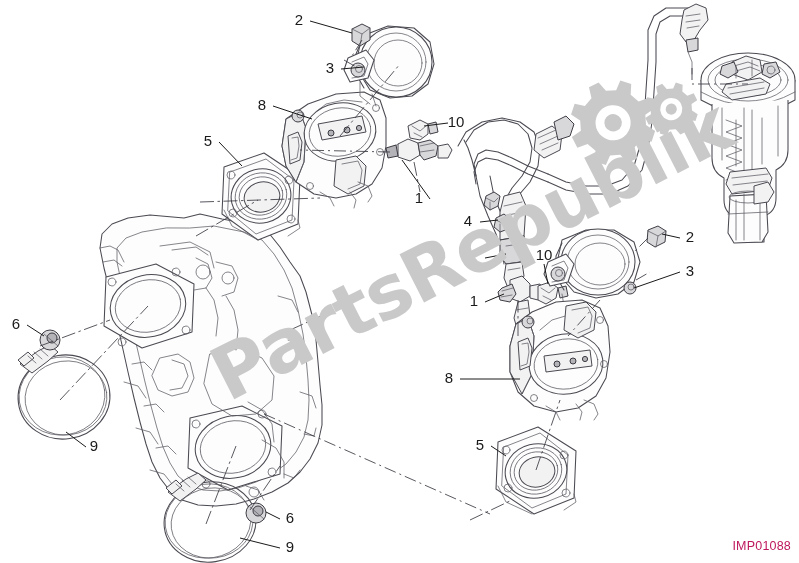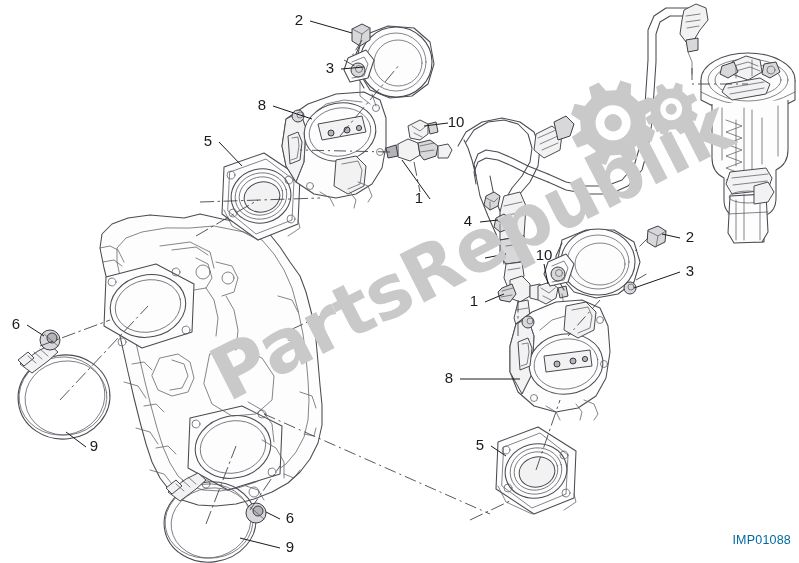--- a/index.html
+++ b/index.html
@@ -98,24 +98,24 @@
   .wm-text {
     font-family: "DejaVu Sans", sans-serif;
     font-weight: bold;
     font-size: 74px;
     fill: #c9c9c9;
     letter-spacing: -1px;
   }
   #footer-code {
     position: absolute;
     right: 8px;
-    bottom: 16px;
+    bottom: 10px;
     font-family: "Liberation Sans", sans-serif;
     font-size: 12.5px;
-    color: #0369a1;
+    color: #be185d;
     letter-spacing: 0.2px;
   }
 </style>
 </head>
 <body>
 
 <div id="page" style="background: rgb(255, 255, 255);">
 
   <svg id="diagram-svg" viewBox="0 0 799 563">
 

